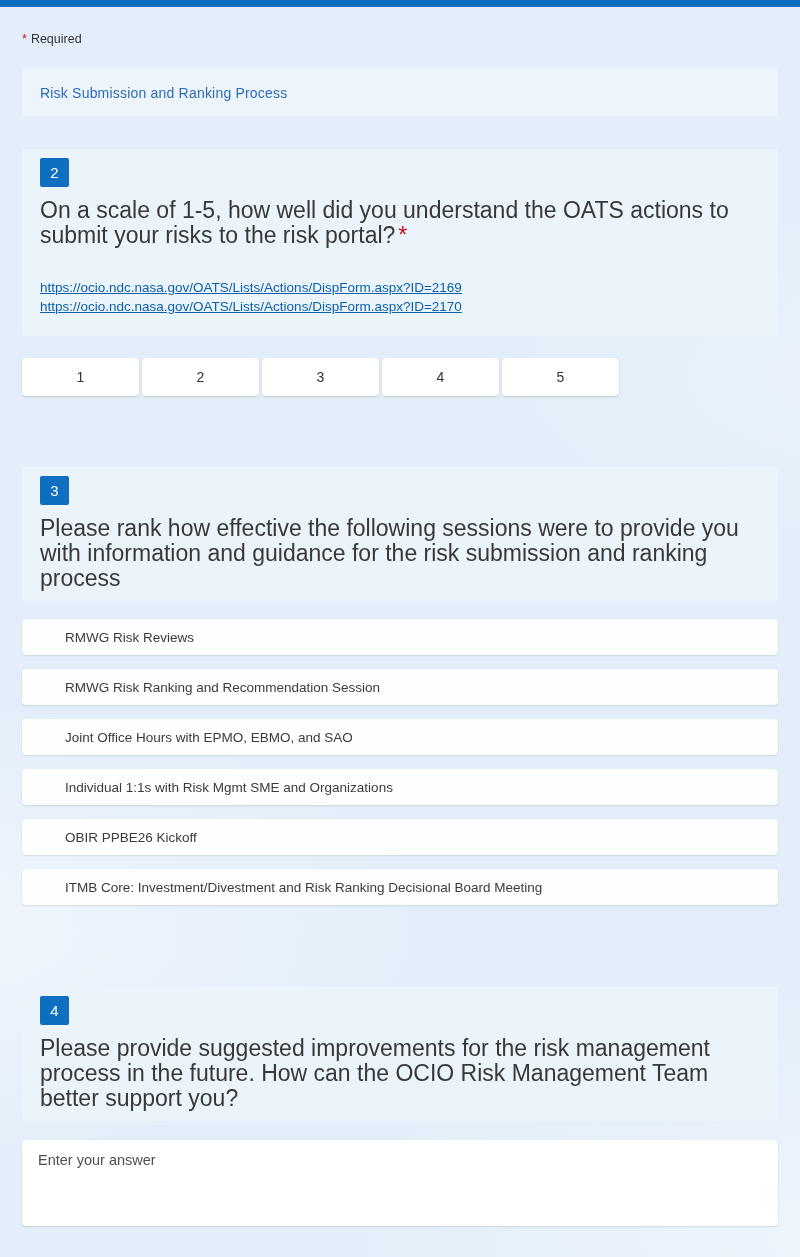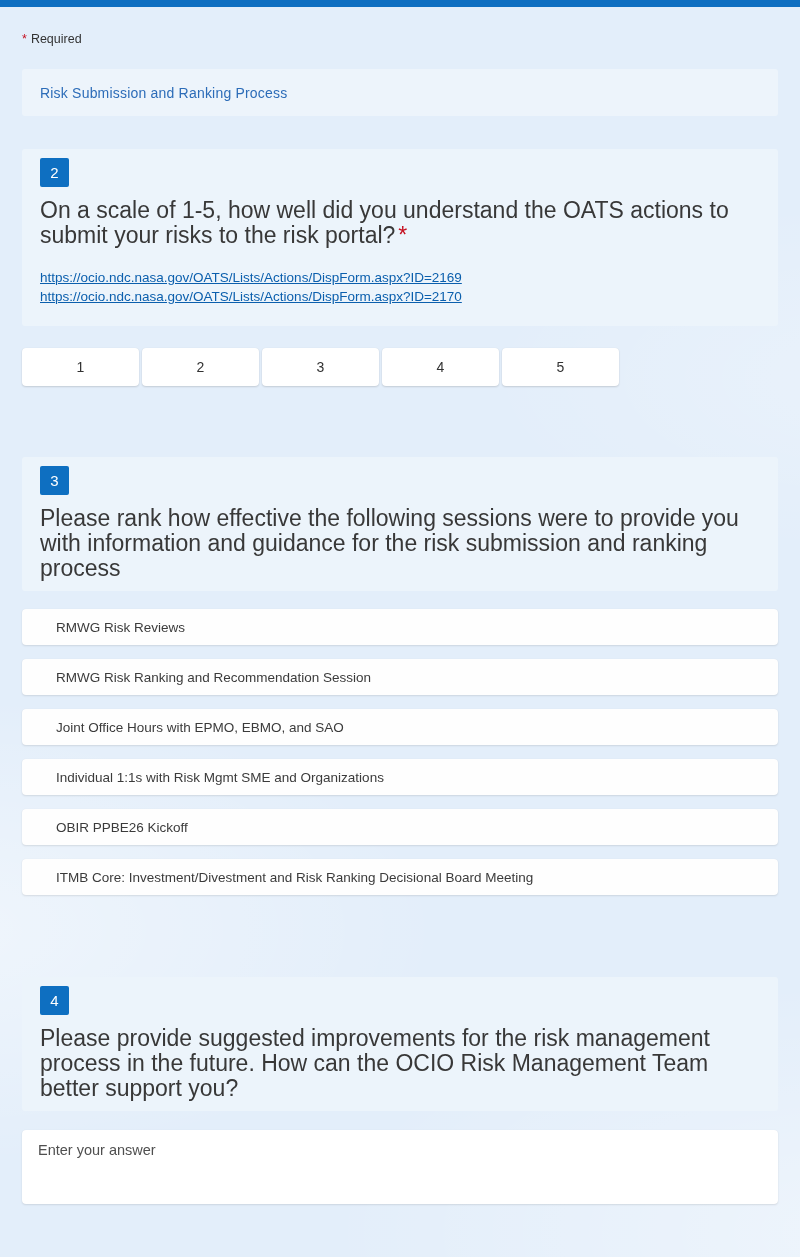--- a/index.html
+++ b/index.html
@@ -24,42 +24,42 @@
   .q-card{background:#ecf4fb;border-radius:3px;padding:9px 18px 20px 18px;box-sizing:border-box;}
   .q2-card{margin-top:33px;}
   .q3-card{margin-top:71px;padding-bottom:10px;}
   .q4-card{margin-top:82px;padding-bottom:10px;}
   .badge{
     width:29px;height:29px;background:#0e6fc1;border-radius:2px;color:#fff;
     font-size:15px;display:flex;align-items:center;justify-content:center;
   }
   .q-text{margin-top:11px;font-size:23px;line-height:25px;color:#383838;max-width:720px;}
   .q-text .ast{color:#c50f1f;padding-left:3px;}
-  .links{margin-top:21px;}
+  .links{margin-top:31px;}
   .links a{
     display:block;font-size:13.5px;line-height:18.5px;color:#0b5fad;
     text-decoration:underline;cursor:pointer;width:fit-content;
   }
   .rating-row{margin-top:22px;display:flex;gap:3px;}
   .rating-btn{
     width:117px;height:38px;background:#ffffff;border:none;border-radius:4px;
     font-family:"Liberation Sans",sans-serif;font-size:14px;color:#323232;
     box-shadow:0 1px 2px rgba(0,0,0,0.14), 0 0 1px rgba(0,0,0,0.08);
     cursor:pointer;display:flex;align-items:center;justify-content:center;
   }
   .rank-list{margin-top:18px;}
   .rank-item{
     height:36px;background:#fefefe;border-radius:4px;margin-bottom:14px;
-    display:flex;align-items:center;padding-left:34px;box-sizing:border-box;
+    display:flex;align-items:center;padding-left:43px;box-sizing:border-box;
     font-size:13.5px;color:#3b3b3b;cursor:pointer;
     box-shadow:0 1px 2px rgba(0,0,0,0.10), 0 0 1px rgba(0,0,0,0.06);
   }
   .answer-area{margin-top:19px;}
   .answer-area textarea{
-    width:756px;height:74px;box-sizing:border-box;border:none;border-radius:4px;
+    width:756px;height:86px;box-sizing:border-box;border:none;border-radius:4px;
     background:#ffffff;resize:none;padding:12px 16px;
     font-family:"Liberation Sans",sans-serif;font-size:14.5px;color:#323232;
     box-shadow:0 1px 2px rgba(0,0,0,0.10), 0 0 1px rgba(0,0,0,0.06);outline:none;
   }
   .answer-area textarea::placeholder{color:#4f4f4f;opacity:1;}
   .footer-row{margin-top:57px;display:flex;gap:22px;}
   .btn{
     height:40px;width:86px;border:none;border-radius:5px;cursor:pointer;
     font-family:"Liberation Sans",sans-serif;font-size:14px;
     display:flex;align-items:center;justify-content:center;

